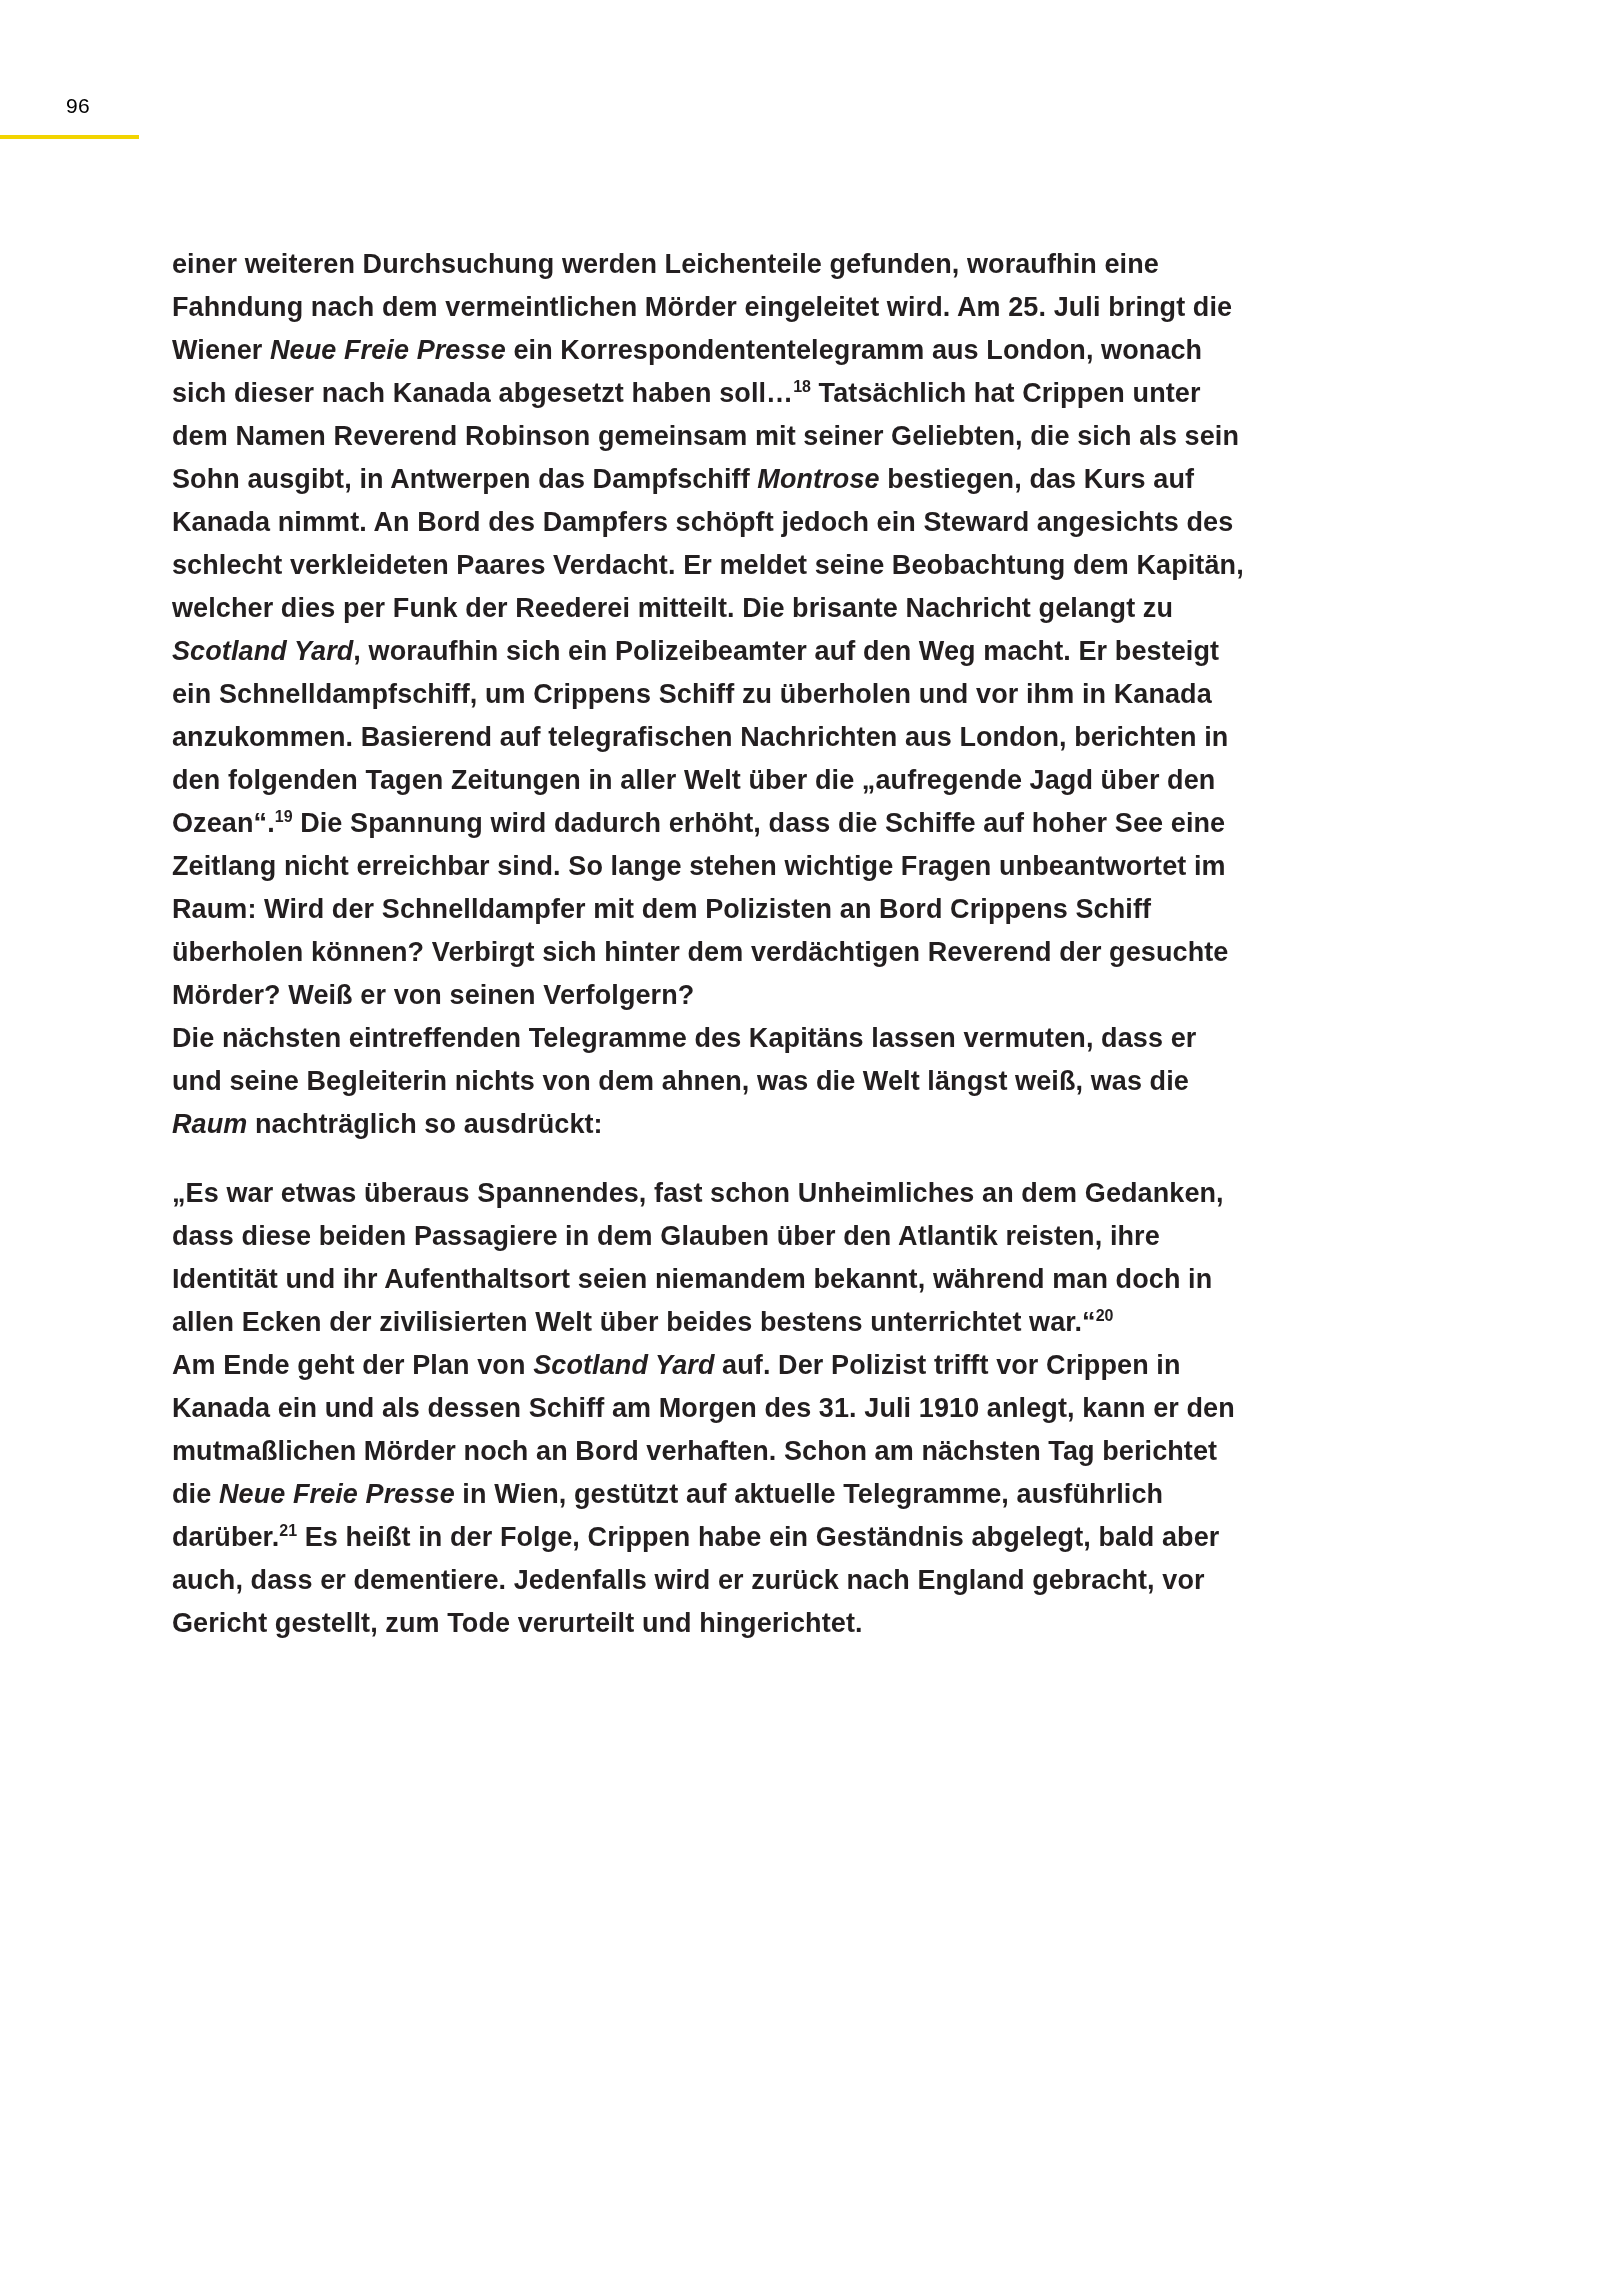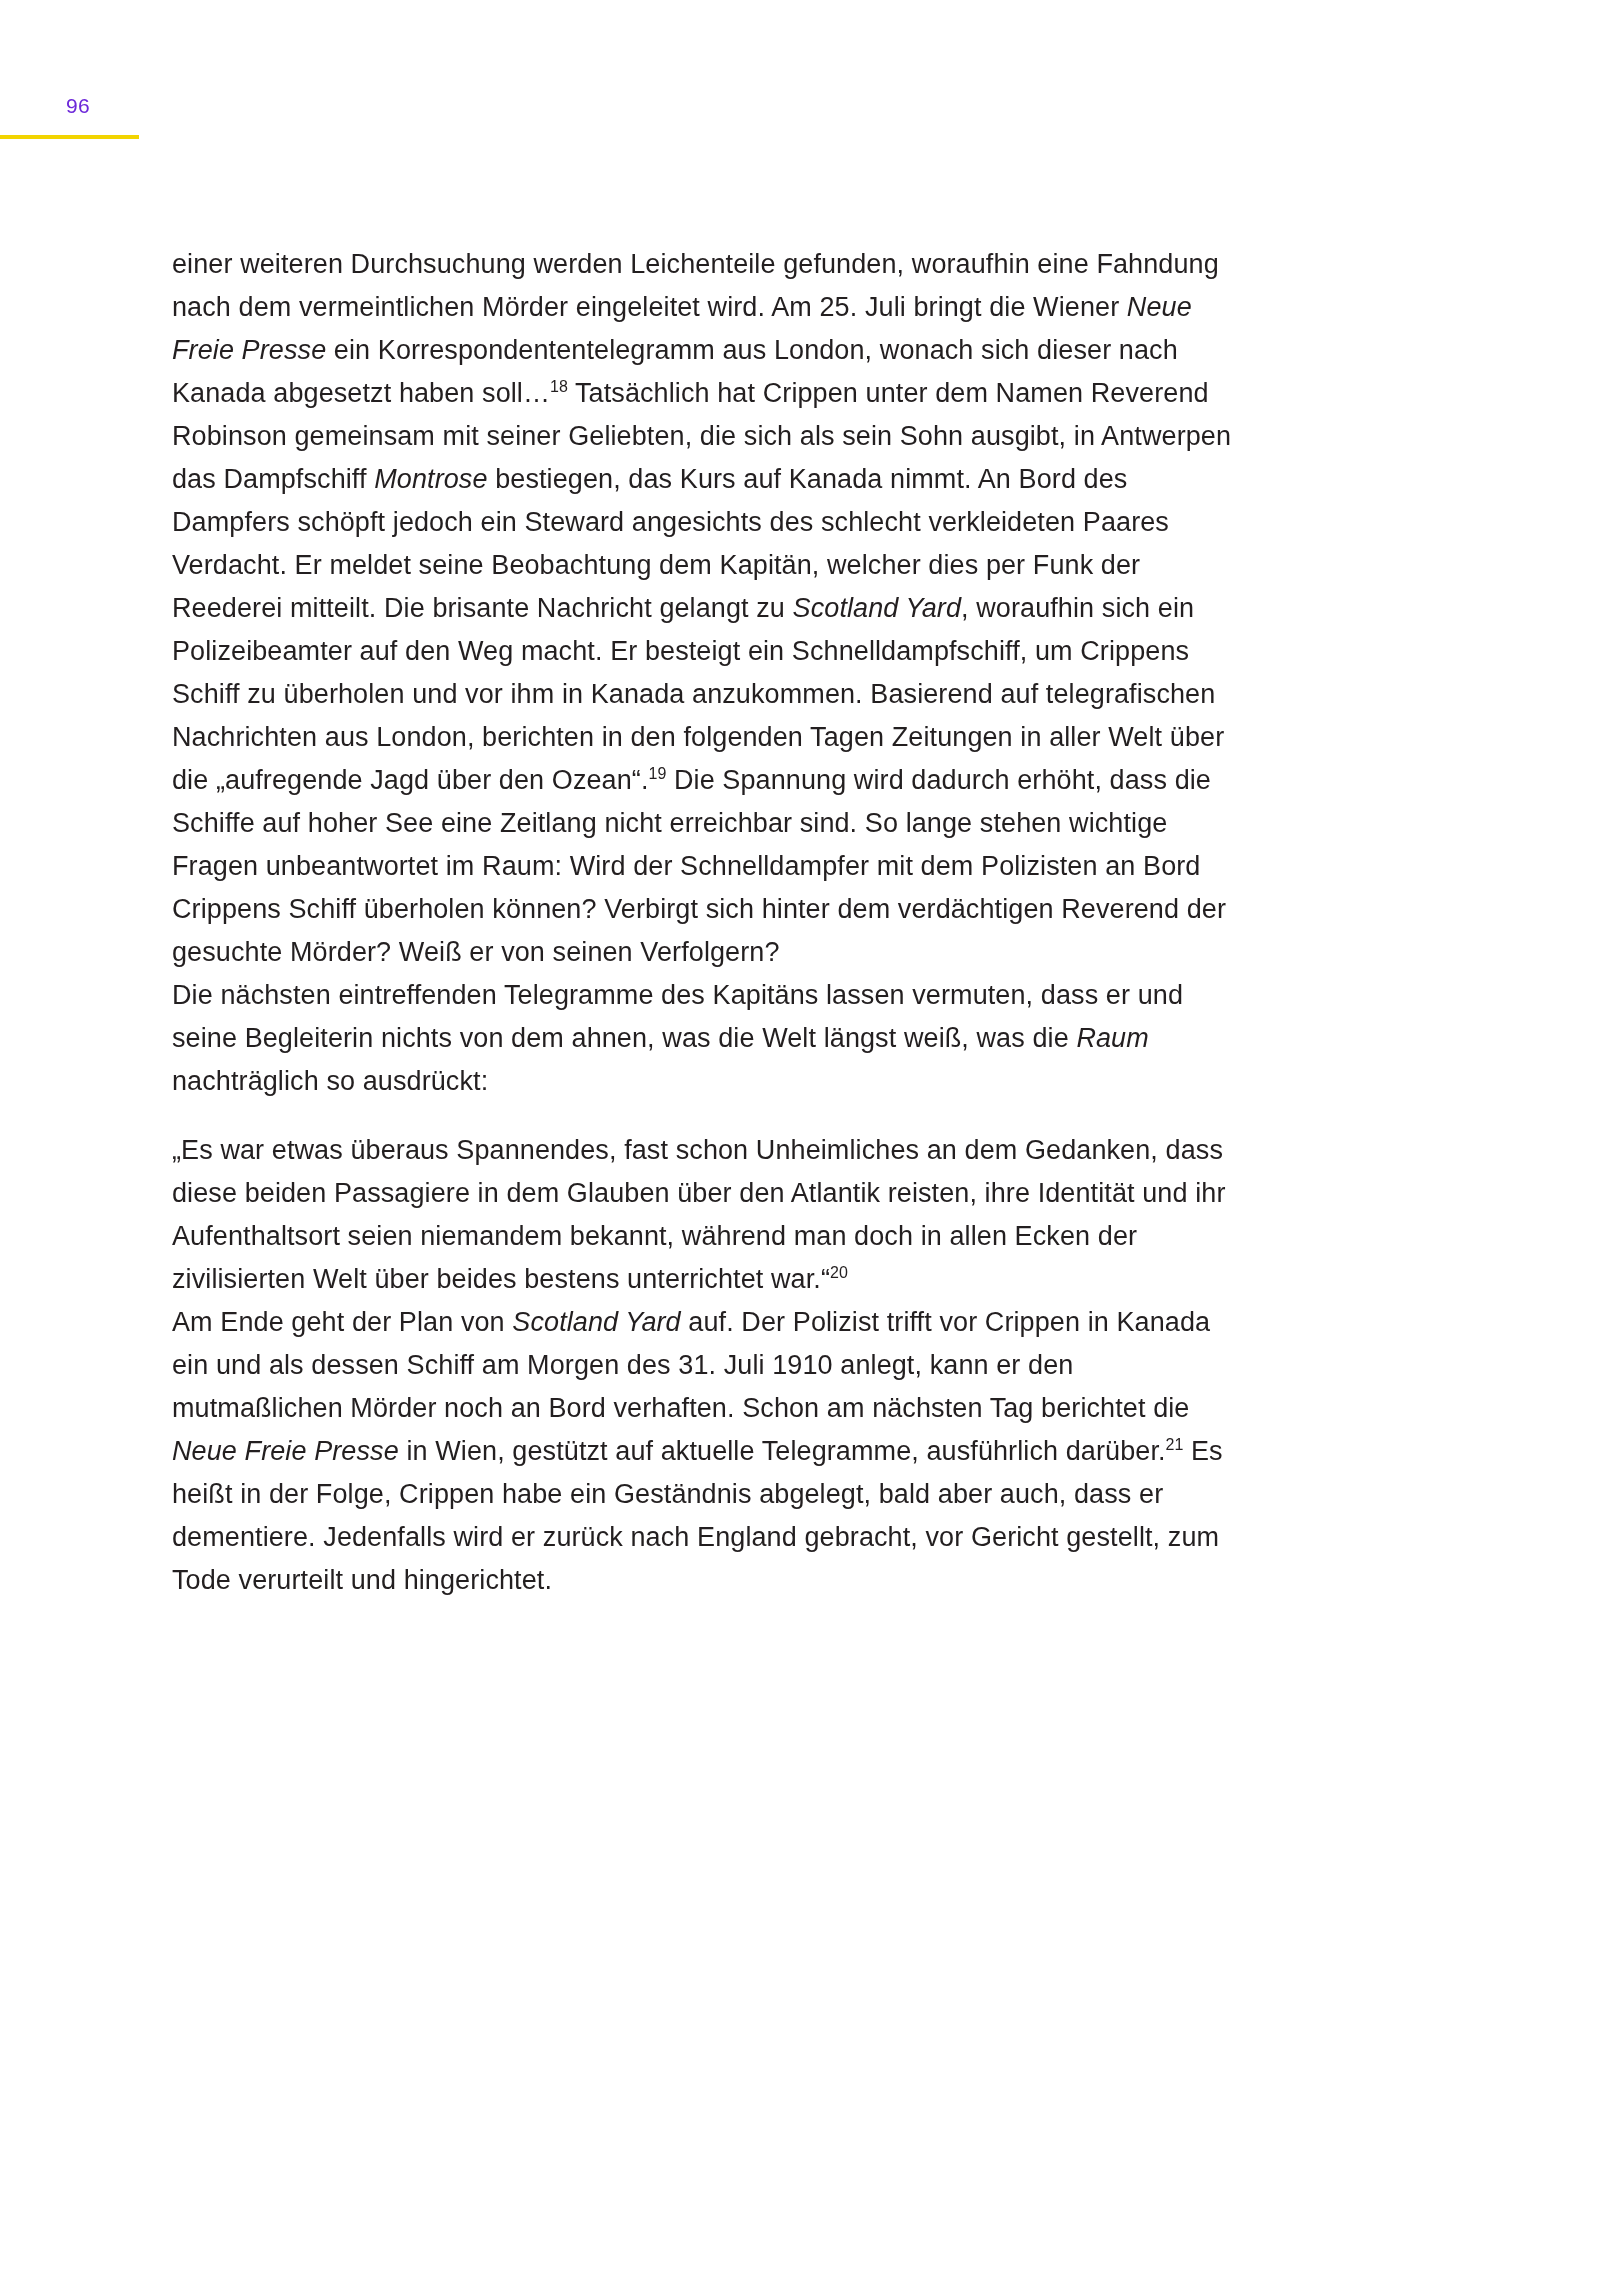--- a/index.html
+++ b/index.html
@@ -23,21 +23,21 @@
   }
   
   .page-header {
     position: absolute;
     left: 0;
     top: 95px;
     width: 146px;
   }
   .folio {
     font-size: 21px;
-    color: #6d28d9;
+    color: #000000;
     letter-spacing: 0.4px;
     padding-left: 66px;
     line-height: 1;
   }
   .folio-rule {
     margin-top: 19.4px;
     margin-left: 0;
     width: 139px;
     height: 3.2px;
     background: #f2d400;
@@ -49,21 +49,21 @@
     top: 243px;
     width: 1076px;
   }
   p {
     margin: 0;
     font-size: 27px;
     line-height: 43px;
     letter-spacing: 0.1px;
     color: #231f20;
     text-align: left;
-    font-weight: 400;
+    font-weight: 700;
   }
   p.block-run {
     margin-bottom: 0;
   }
   p.spaced {
   }
   em {
     font-style: italic;
   }
   sup {

